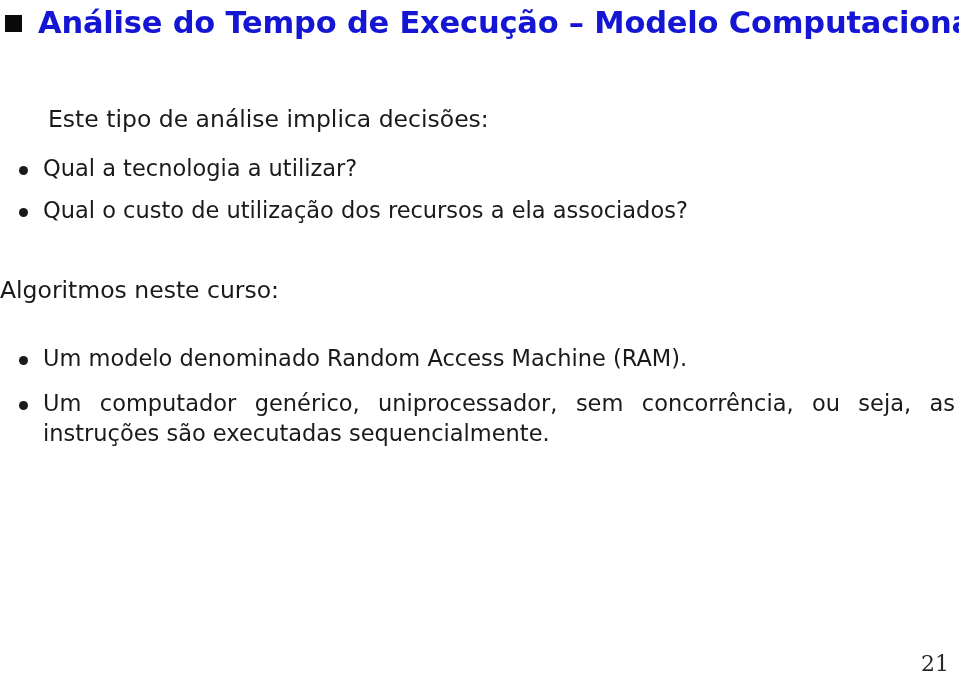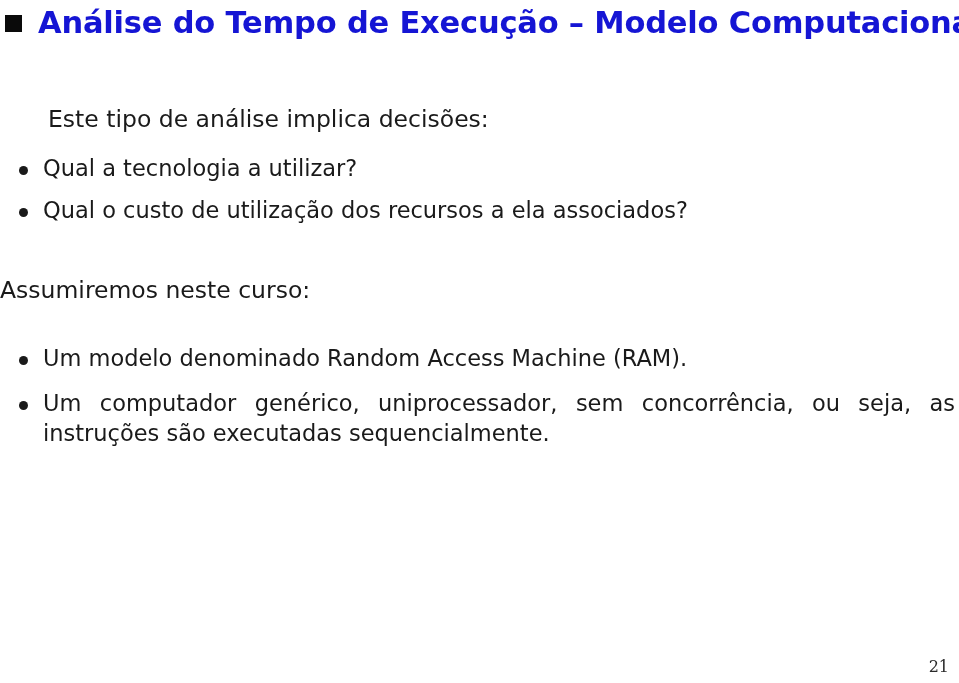--- a/index.html
+++ b/index.html
@@ -117,21 +117,21 @@
     white-space: nowrap;
   }
   .gap-after { margin-bottom: 16px; }
 
   
   .page-number {
     position: absolute;
     right: 10px;
     bottom: 8px;
     font-family: "DejaVu Serif", serif;
-    font-size: 16px;
+    font-size: 22px;
     color: #2a2a2a;
     line-height: 1;
   }
 </style>
 </head>
 <body>
 
 <div class="slide">
 
   <div class="title-row">
@@ -146,21 +146,21 @@
 
     <ul class="bullet-list list-one">
       <li class="bullet-item nowrap">
         <span class="bullet-text">Qual a tecnologia a utilizar?</span>
       </li>
       <li class="bullet-item nowrap">
         <span class="bullet-text">Qual o custo de utilização dos recursos a ela associados?</span>
       </li>
     </ul>
 
-    <p class="para para-assume">Assumiremos neste curso:</p>
+    <p class="para para-assume">Algoritmos neste curso:</p>
 
     <ul class="bullet-list list-two">
       <li class="bullet-item nowrap gap-after">
         <span class="bullet-text">Um modelo denominado Random Access Machine (RAM).</span>
       </li>
       <li class="bullet-item justified gap-after">
         <span class="bullet-text">Um computador genérico, uniprocessador, sem concorrência, ou seja, as instruções são executadas sequencialmente.</span>
       </li>
     </ul>
 

